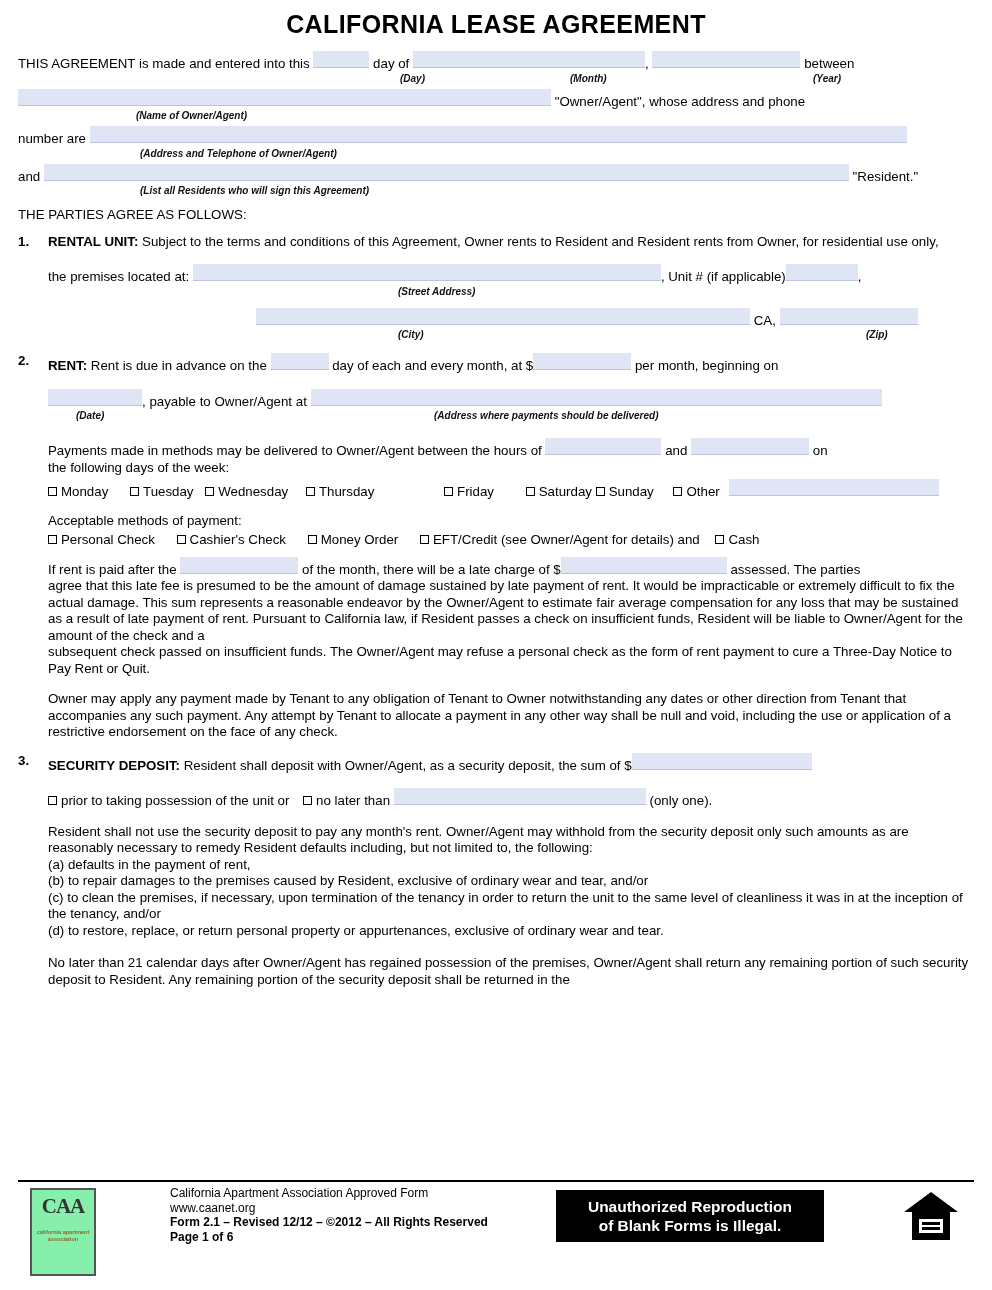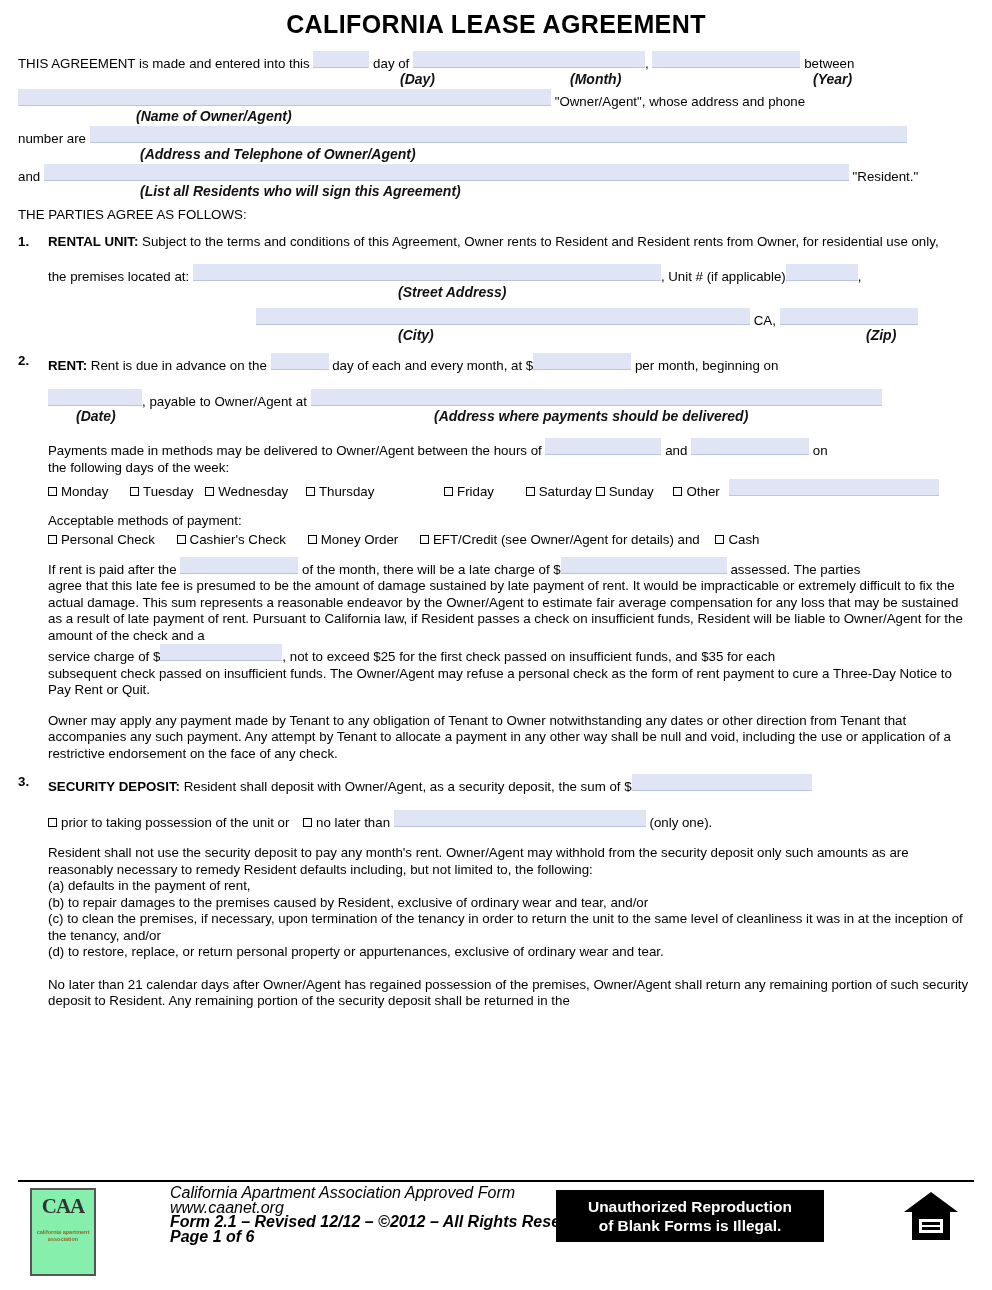--- a/index.html
+++ b/index.html
@@ -30,21 +30,21 @@
     font-family: "Liberation Sans", sans-serif;
   }
   .fill {
     display: inline-block;
     background: #dfe5f5;
     border-bottom: 1px solid #b9c4e0;
     vertical-align: baseline;
     height: 17px;
   }
   .lbl {
-    font-size: 14px;
+    font-size: 10px;
     font-style: italic;
     font-weight: bold;
     color: #111;
     font-family: "Liberation Sans", sans-serif;
   }
   .body-text {
     font-size: 13.3px;
     line-height: 16.5px;
   }
   .row { position: relative; }
@@ -109,22 +109,21 @@
     font-size: 5.5px;
     text-align: center;
     color: #8a6a2a;
     line-height: 7px;
     margin-top: 10px;
     font-weight: bold;
   }
   .footer-mid {
     position: absolute;
     left: 152px; top: 4px;
-    font-size: 16px;
-    font-style: italic;
+    font-size: 12px;
     line-height: 14.5px;
   }
   .footer-mid .b { font-weight: bold; }
   .stamp {
     position: absolute;
     left: 538px; top: 8px;
     width: 268px; height: 52px;
     background: #000;
     color: #fff;
     display: flex;
@@ -269,23 +268,20 @@
         <span class="nowrap" style="margin-left:12px;"><span class="cb"></span><span>Cash</span></span>
       </div>
 
       <div style="margin-top:8px; white-space:nowrap;">
         <span>If rent is paid after the</span>
         <span class="fill" style="width:118px;"></span>
         <span>of the month, there will be a late charge of $</span><span class="fill" style="width:166px;"></span>
         <span>assessed. The parties</span>
       </div>
       <div>agree that this late fee is presumed to be the amount of damage sustained by late payment of rent.  It would be impracticable or extremely difficult to fix the actual damage.  This sum represents a reasonable endeavor by the Owner/Agent to estimate fair average compensation for any loss that may be sustained as a result of late payment of rent. Pursuant to California law, if Resident passes a check on insufficient funds, Resident will be liable to Owner/Agent for the amount of the check and a</div>
-      <div style="white-space:nowrap;">
-        <span>service charge of $</span><span class="fill" style="width:122px;"></span><span>, not to exceed $25 for the first check passed on insufficient funds, and $35 for each</span>
-      </div>
       <div>subsequent check passed on insufficient funds.  The Owner/Agent may refuse a personal check as the form of rent payment to cure a Three-Day Notice to Pay Rent or Quit.</div>
 
       <div style="margin-top:14px;">Owner may apply any payment made by Tenant to any obligation of Tenant to Owner notwithstanding any dates or other direction from Tenant that accompanies any such payment. Any attempt by Tenant to allocate a payment in any other way shall be null and void, including the use or application of a restrictive endorsement on the face of any check.</div>
     </div>
   </div>
 
   <div class="numbered" style="margin-top:12px;">
     <div class="num">3.</div>
     <div class="content">
       <div style="white-space:nowrap;">

